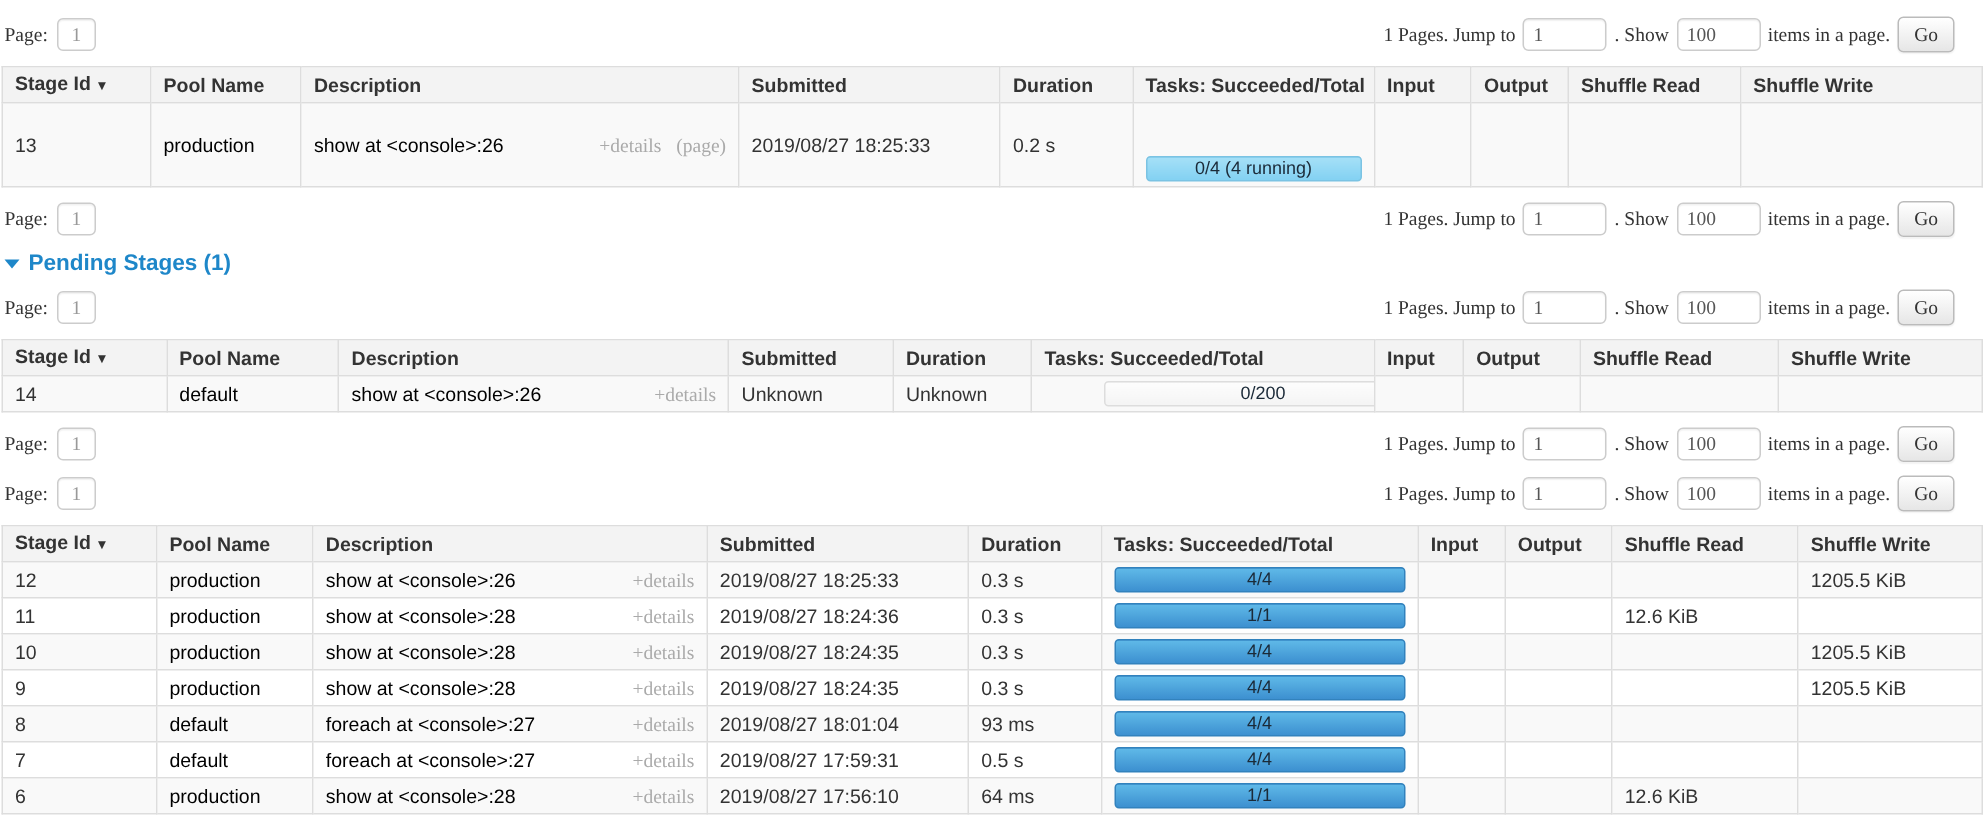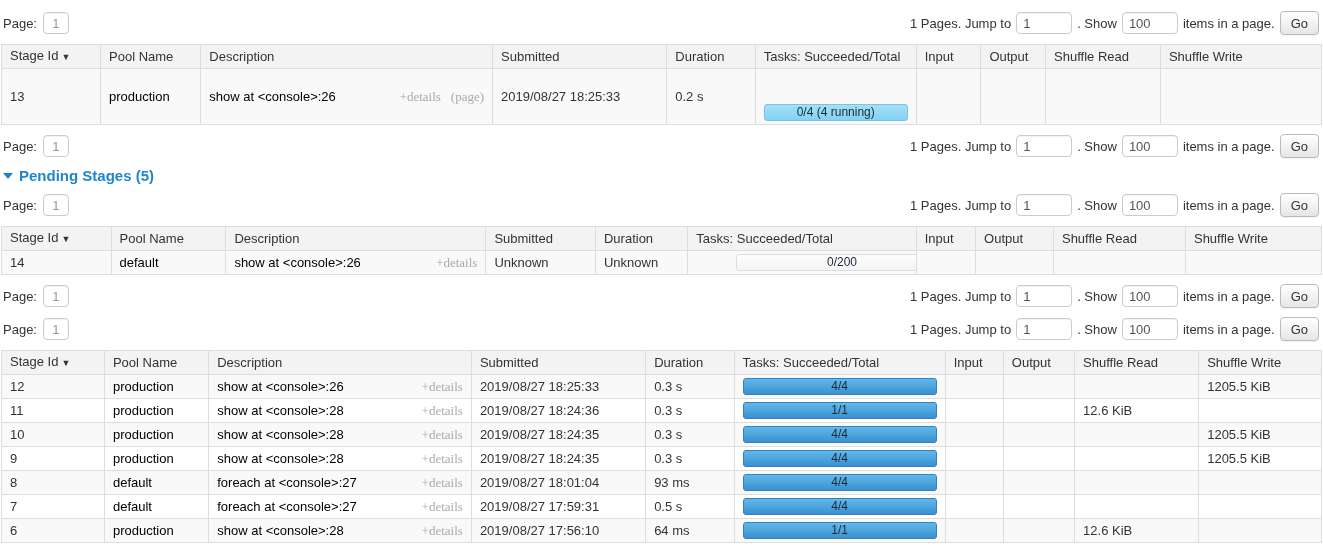--- a/index.html
+++ b/index.html
@@ -18,24 +18,24 @@
   }
   .arrow-down {
     width:0; height:0; display:inline-block;
     border-left:5px solid transparent; border-right:5px solid transparent;
     border-top:6px solid #1e87c9;
   }
 
   
   .pag-row {
     display:flex; justify-content:space-between; align-items:center;
-    margin: 9px 0 9px 0; height: 24px;
+    margin: 9px 0 9px 0; height: 24px; font-family: Liberation Serif, serif;
   }
   .pag-left { display:flex; align-items:center; gap:6px; padding-left:2px; }
-  .pag-right { display:flex; align-items:center; gap:5px; padding-right:3px;justify-content:flex-end; }
+  .pag-right { display:flex; align-items:center; gap:5px; padding-right:19px;justify-content:flex-end; }
   input.pag-input {
     border:1px solid #ccc; border-radius:4px; height:22px;
     font-family:inherit; font-size:13px; color:#555;
     box-shadow: inset 0 1px 1px rgba(0,0,0,.06);
     padding: 1px 6px; outline:none;
   }
   input.page-input { width:26px; text-align:center; color:#999; }
   input.jump-input, input.show-input { width:56px; }
   button.go-btn {
     font-family:inherit; font-size:13px; color:#333;
@@ -48,21 +48,21 @@
   
   table.stages {
     width:100%; border-collapse:collapse; table-layout:fixed;
     margin: 2px 0 0 0;
   }
   table.stages th, table.stages td {
     border:1px solid #ddd; padding: 3px 8px; height:22px;
     text-align:left; vertical-align:middle; white-space:nowrap;
     overflow:hidden; font-size:13px; line-height:15px;
   }
-  table.stages th { font-weight:normal; background:#f3f3f3; color:#333; }
+  table.stages th { font-weight:bold; background:#f3f3f3; color:#333; }
   table.stages tbody tr:nth-child(odd) { background:#f9f9f9; }
   table.stages tbody tr:nth-child(even) { background:#fff; }
 
   a.blue-link { color:#000000; text-decoration:none; cursor:pointer; }
   .gray-link { color:#aaa; cursor:pointer;font-family:Liberation Serif, serif; }
   .desc-cell { display:flex; justify-content:space-between; align-items:center; gap:21px; }
   .desc-extra { display:flex; gap:10px; }
 
   .sort-arrow { font-size:9px; color:#333; margin-left:3px; }
 
@@ -183,21 +183,21 @@
       <span>items in a page.</span>
       <button class="go-btn">Go</button>
     </div>
   </div>
 
   </div>
 
   <div class="section">
     <h4 class="section-heading">
       <span class="arrow-down"></span>
-      <span>Pending Stages (5)</span>
+      <span>Pending Stages (1)</span>
     </h4>
 
   <div class="pag-row">
     <div class="pag-left">
       <span>Page:</span>
       <input class="pag-input page-input" value="1" style="">
     </div>
     <div class="pag-right">
       <span>1 Pages. Jump to</span>
       <input class="pag-input jump-input" value="1" style="">

